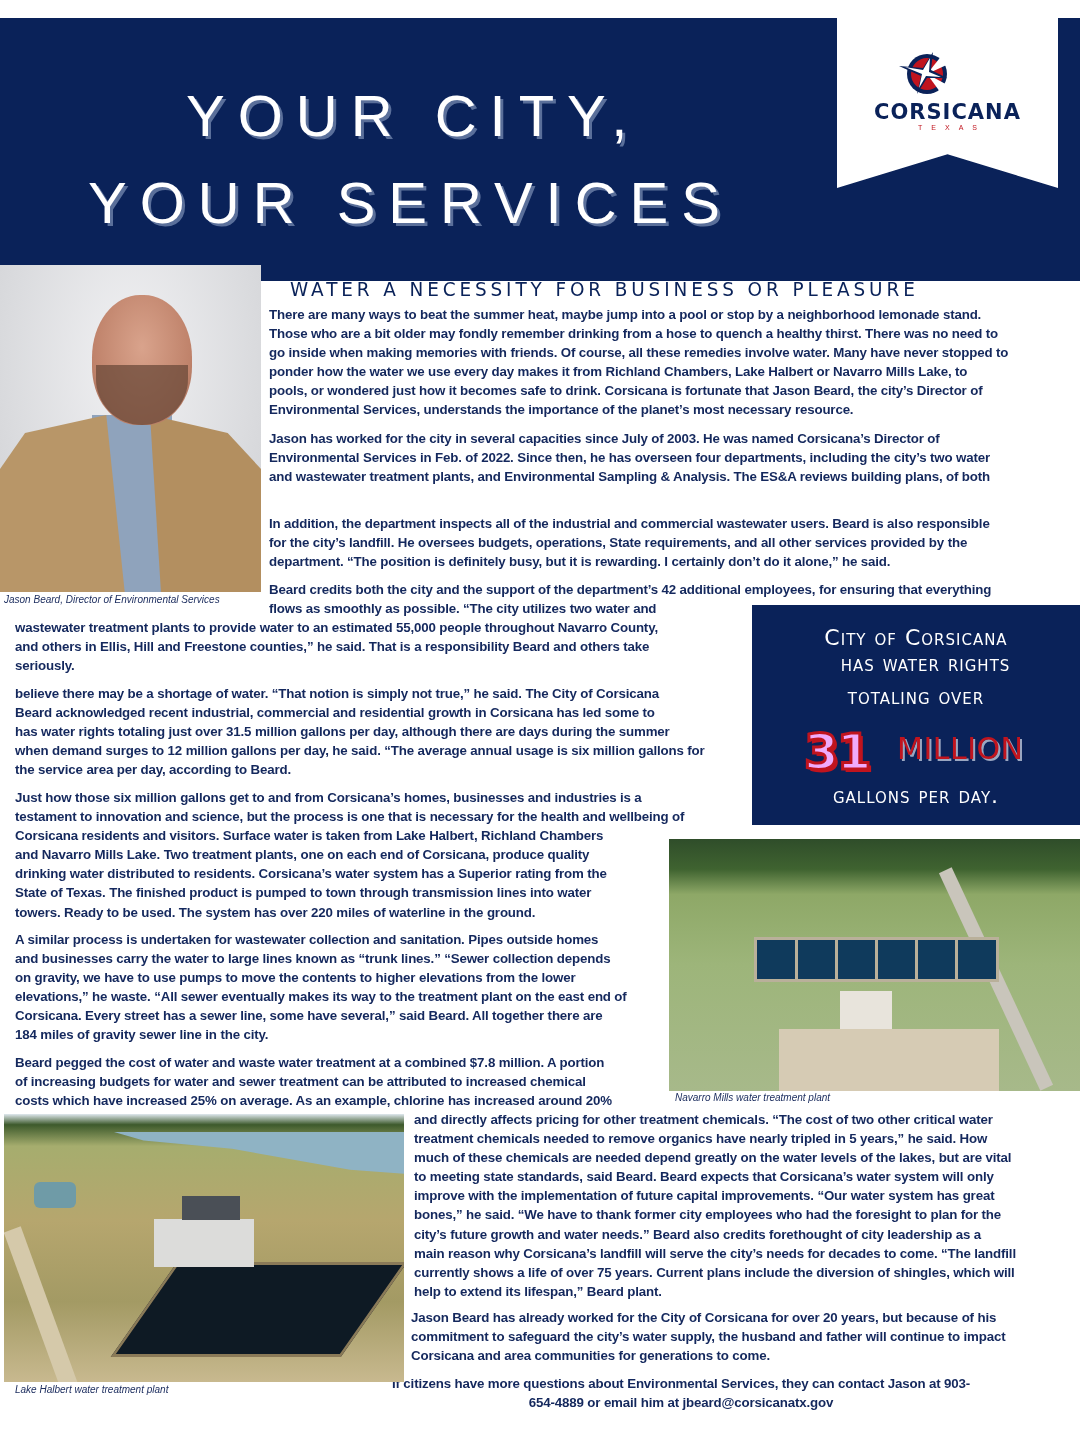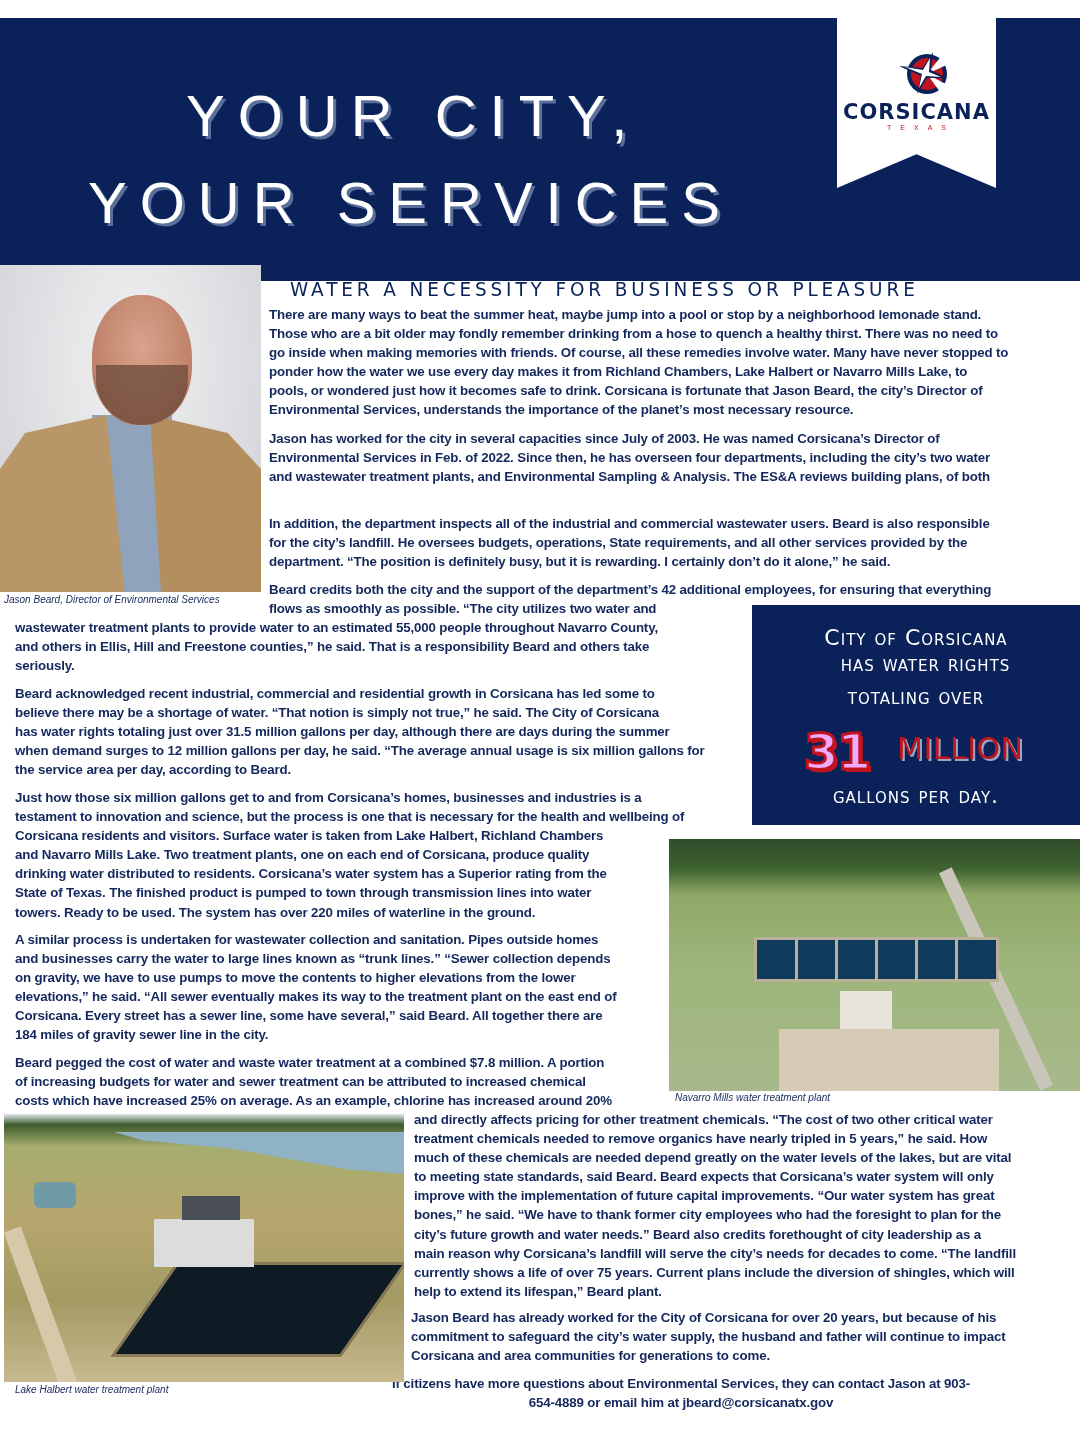--- a/index.html
+++ b/index.html
@@ -5,21 +5,21 @@
   * { box-sizing: border-box; margin: 0; padding: 0; }
   html, body { width: 1080px; height: 1450px; background: #ffffff; overflow: hidden; }
   body { position: relative; font-family: "Liberation Sans", sans-serif; color: #0b2257; }
 
   .header { position: absolute; left: 0; top: 18px; width: 1080px; height: 263px; background: #0a2259; }
   .title-line { position: absolute; color: #ffffff; font-family: "Liberation Sans", sans-serif; font-weight: 400;
     font-size: 58px; letter-spacing: 13px; text-shadow: 3px 3px 0 #5a6f9a; white-space: nowrap; }
   .title-1 { left: 186px; top: 64px; }
   .title-2 { left: 88px; top: 151px; }
 
-  .logo-banner { position: absolute; left: 837px; top: 0; width: 159px; height: 188px; background: #ffffff;
+  .logo-banner { position: absolute; left: 837px; top: 0; width: 221px; height: 188px; background: #ffffff;
     clip-path: polygon(0 0, 100% 0, 100% 100%, 50% 82%, 0 100%); }
   .logo-mark { position: absolute; left: 60px; top: 48px; width: 56px; height: 50px; }
   .logo-name { position: absolute; left: 0; width: 100%; top: 100px; text-align: center; font-size: 21px; font-weight: 700;
     color: #0a2259; letter-spacing: 1px; font-family: "DejaVu Sans", sans-serif; }
   .logo-sub { position: absolute; left: 0; width: 100%; top: 124px; text-align: center; font-size: 7px; color: #c0141e;
     letter-spacing: 9px; padding-left: 9px; }
 
   .portrait { position: absolute; left: 0; top: 265px; width: 261px; height: 327px; overflow: hidden;
     background: radial-gradient(ellipse at 50% 30%, #f1f1f3 0%, #d9dadd 70%, #cfd0d3 100%); }
   .portrait .head { position: absolute; left: 92px; top: 30px; width: 100px; height: 130px; border-radius: 48% 48% 45% 45%;
@@ -125,42 +125,42 @@
   <span class="ln">flows as smoothly as possible.  “The city utilizes two water and</span>
 </div>
 
 <div class="para" style="left:15px; top:618px;">
   <span class="ln">wastewater treatment plants to provide water to an estimated 55,000 people throughout Navarro County,</span>
   <span class="ln">and others in Ellis, Hill and Freestone counties,” he said. That is a responsibility Beard and others take</span>
   <span class="ln">seriously.</span>
 </div>
 
 <div class="para" style="left:15px; top:684px;">
+  <span class="ln">believe there may be a shortage of water. “That notion is simply not true,” he said.  The City of Corsicana</span>
   <span class="ln">Beard acknowledged recent industrial, commercial and residential growth in Corsicana has led some to</span>
-  <span class="ln">believe there may be a shortage of water. “That notion is simply not true,” he said.  The City of Corsicana</span>
   <span class="ln">has water rights totaling just over 31.5 million gallons per day, although there are days during the summer</span>
   <span class="ln">when demand surges to 12 million gallons per day, he said. “The average annual usage is six million gallons for</span>
   <span class="ln">the service area per day, according to Beard.</span>
 </div>
 
 <div class="para" style="left:15px; top:788px;">
   <span class="ln">Just how those six million gallons get to and from Corsicana’s homes, businesses and industries is a</span>
   <span class="ln">testament to innovation and science, but the process is one that is necessary for the health and wellbeing of</span>
   <span class="ln">Corsicana residents and visitors. Surface water is taken from Lake Halbert, Richland Chambers</span>
   <span class="ln">and Navarro Mills Lake. Two treatment plants, one on each end of Corsicana, produce quality</span>
   <span class="ln">drinking water distributed to residents.  Corsicana’s water system has a Superior rating from the</span>
   <span class="ln">State of Texas. The finished product is pumped to town through transmission lines into water</span>
   <span class="ln">towers. Ready to be used. The system has over 220 miles of waterline in the ground.</span>
 </div>
 
 <div class="para" style="left:15px; top:930px;">
   <span class="ln">A similar process is undertaken for wastewater collection and sanitation. Pipes outside homes</span>
   <span class="ln">and businesses carry the water to large lines known as “trunk lines.” “Sewer collection depends</span>
   <span class="ln">on gravity, we have to use pumps to move the contents to higher elevations from the lower</span>
-  <span class="ln">elevations,” he said. “All sewer eventually makes its way to the treatment plant on the east end of</span>
+  <span class="ln">elevations,” he waste. “All sewer eventually makes its way to the treatment plant on the east end of</span>
   <span class="ln">Corsicana. Every street has a sewer line, some  have several,” said Beard. All together there are</span>
   <span class="ln">184 miles of gravity sewer line in the city.</span>
 </div>
 
 <div class="para" style="left:15px; top:1053px;">
   <span class="ln">Beard pegged the cost of water and waste water treatment at a combined $7.8 million. A portion</span>
   <span class="ln">of increasing budgets for water and sewer treatment can be attributed to increased chemical</span>
   <span class="ln">costs which have increased 25% on average. As an example, chlorine has increased around 20%</span>
 </div>
 

